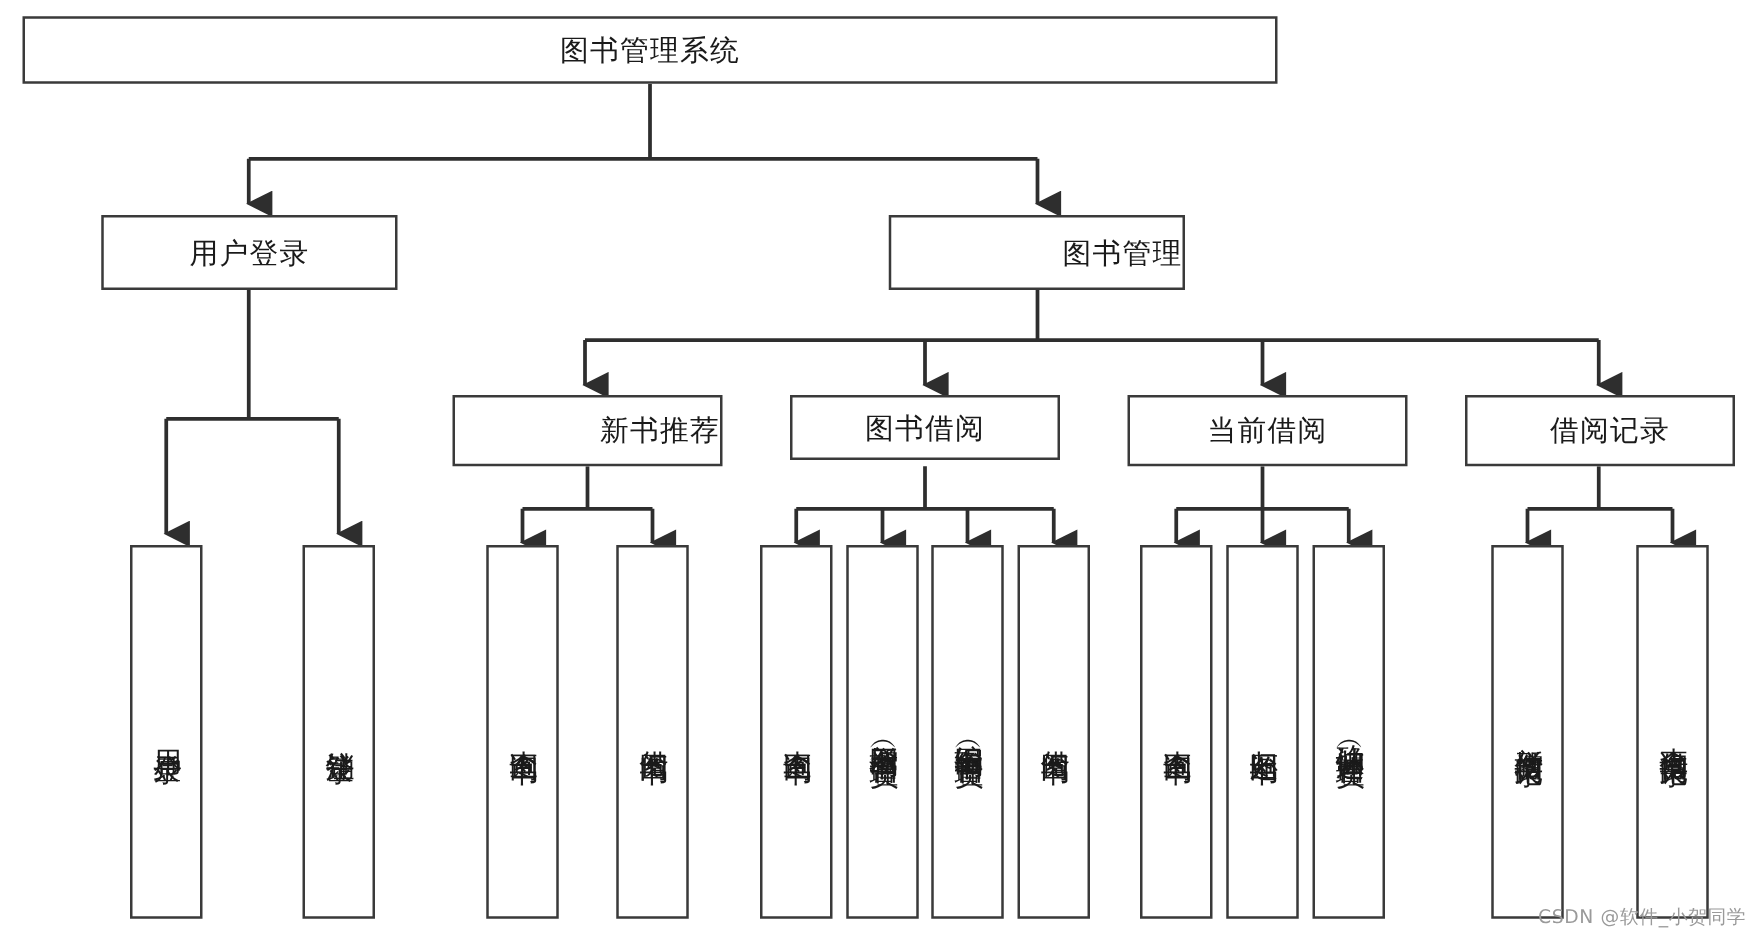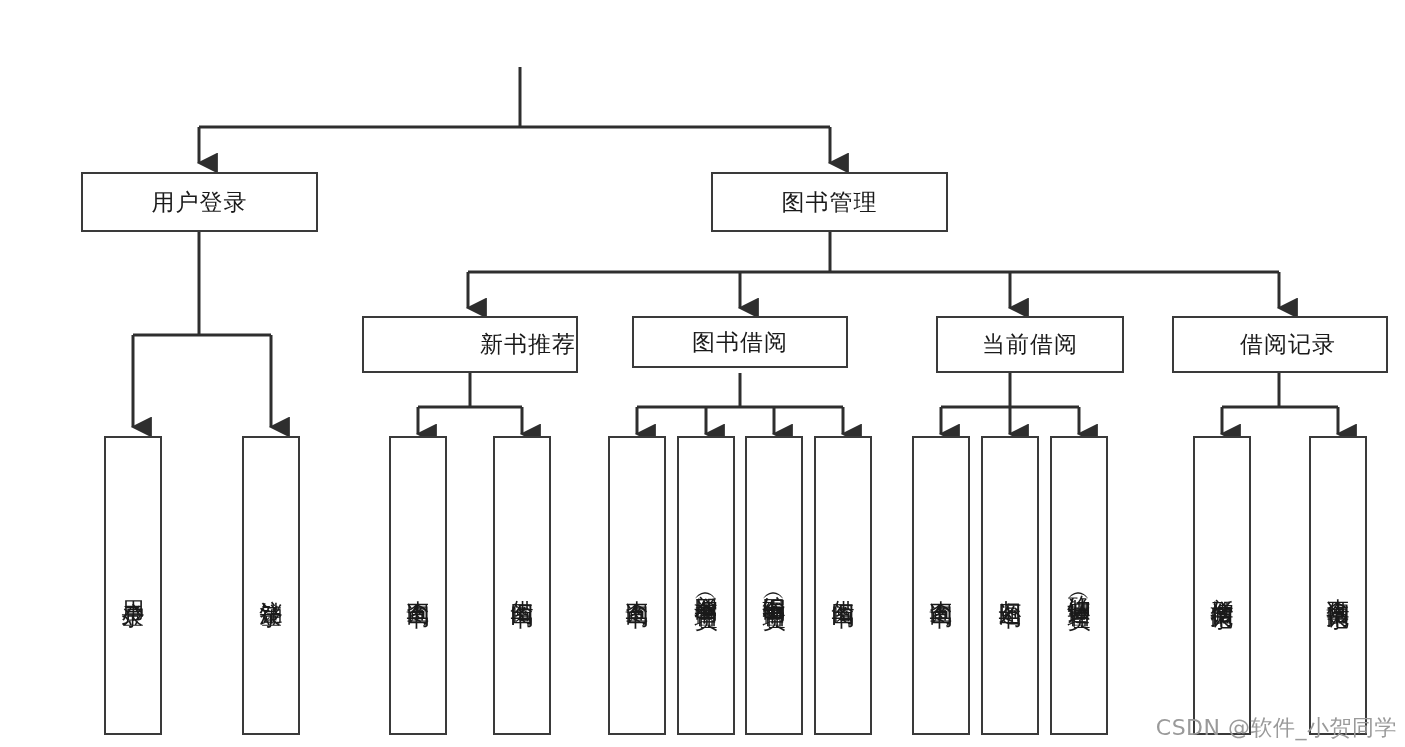--- a/index.html
+++ b/index.html
@@ -50,21 +50,21 @@
     display:block;
   }
   .node.v .label{
     writing-mode:vertical-rl;
     text-orientation:upright;
   }
   #watermark{
     position:absolute;
     right:8px;
     bottom:4px;
-    font-size:22px;
+    font-size:15px;
     color:#9a9a9a;
     letter-spacing:0.5px;
     white-space:nowrap;
     user-select:none;
   }
 </style>
 </head>
 <body>
 
 <div id="canvas">
@@ -114,35 +114,38 @@
       <path d="M 1010 407 L 1010 434" marker-end="url(#arrow)"></path>
       <path d="M 1079 407 L 1079 434" marker-end="url(#arrow)"></path>
 
       <path d="M 1279 373 L 1279 407"></path>
       <path d="M 1222 407 L 1338 407"></path>
       <path d="M 1222 407 L 1222 434" marker-end="url(#arrow)"></path>
       <path d="M 1338 407 L 1338 434" marker-end="url(#arrow)"></path>
     </g>
   </svg>
 
+  <div class="node h" style="left:18px;top:13px;width:1004px;height:54px;">
+    <span class="label">图书管理系统</span>
+  </div>
 
   <div class="node h" style="left:81px;top:172px;width:237px;height:60px;">
     <span class="label">用户登录</span>
   </div>
-  <div class="node h" style="left:711px;top:172px;width:237px;height:60px;">
+  <div class="node h" style="left:711px;top:172px;width:237px;height:60px;justify-content:flex-end;">
     <span class="label">图书管理</span>
   </div>
 
   <div class="node h" style="left:362px;top:316px;width:216px;height:57px;justify-content:flex-end;">
     <span class="label">新书推荐</span>
   </div>
   <div class="node h" style="left:632px;top:316px;width:216px;height:52px;">
     <span class="label">图书借阅</span>
   </div>
-  <div class="node h" style="left:936px;top:316px;width:188px;height:57px;text-align:center;">
+  <div class="node h" style="left:902px;top:316px;width:224px;height:57px;text-align:center;">
     <span class="label">当前借阅</span>
   </div>
   <div class="node h" style="left:1172px;top:316px;width:216px;height:57px;padding-left:16px;">
     <span class="label">借阅记录</span>
   </div>
 
   <div class="node v" style="left:104px;top:436px;width:58px;height:299px;">
     <span class="label">用户登录</span>
   </div>
   <div class="node v" style="left:242px;top:436px;width:58px;height:299px;">

